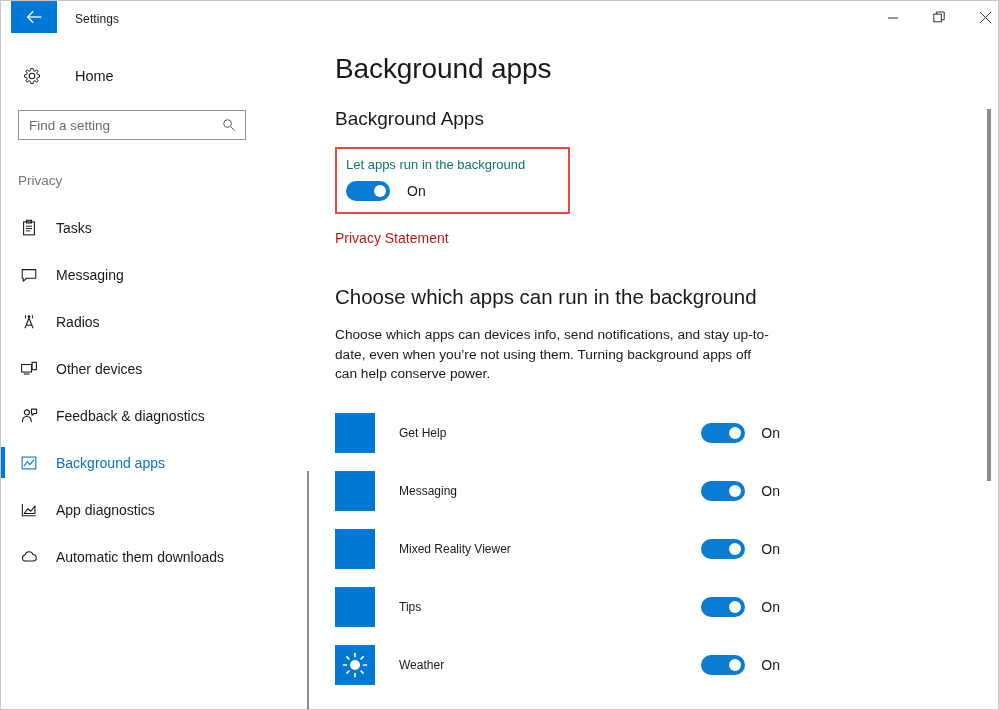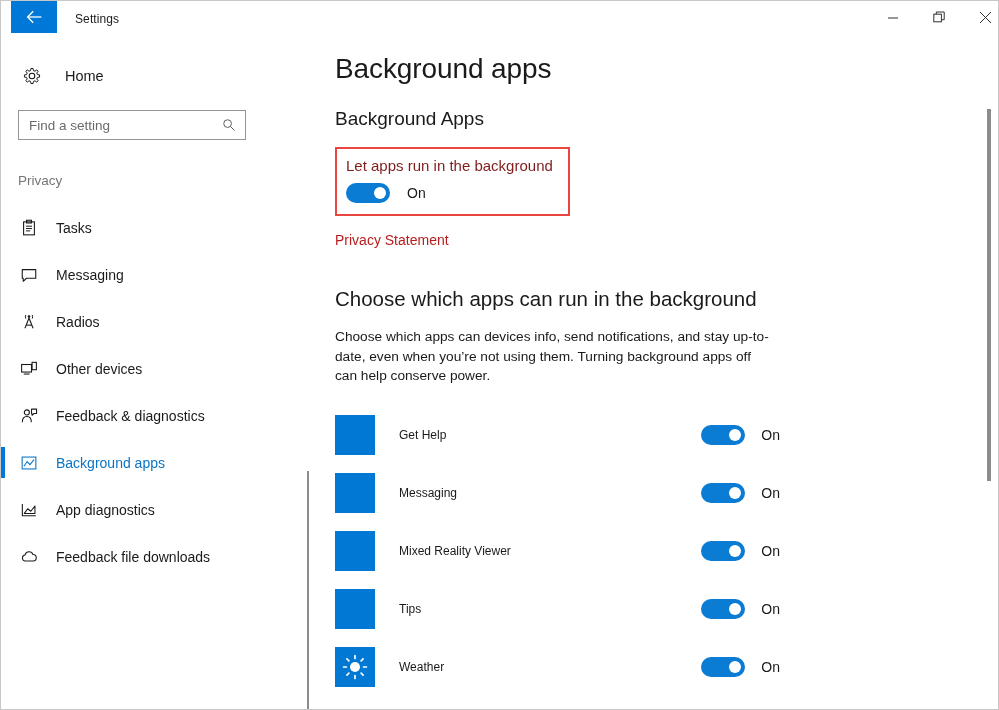--- a/index.html
+++ b/index.html
@@ -81,21 +81,21 @@
 
   .home-row {
     display: flex;
     align-items: center;
     height: 40px;
     margin-top: 20px;
     padding-left: 20px;
   }
   .home-row .ico { width: 22px; display:flex; align-items:center; justify-content:center; color:#1a1a1a; }
   .home-row .lbl {
-    margin-left: 22px;
+    margin-left: 32px;
     font-size: 14.5px;
     color: #1a1a1a;
     text-align: center;
   }
 
   .search-wrap {
     margin: 14px 0 0 17px;
     width: 228px;
     height: 30px;
     border: 1px solid #949494;
@@ -200,22 +200,22 @@
     color: #1a1a1a;
   }
 
   .master-box {
     margin-top: 17px;
     width: 235px;
     border: 2px solid #e8463f;
     padding: 8px 10px 11px 9px;
   }
   .master-box .cap {
-    font-size: 15px;
-    color: #7f1d1d;
+    font-size: 13px;
+    color: #0f766e;
   }
   .toggle-row {
     display: flex;
     align-items: center;
     margin-top: 9px;
   }
   .toggle {
     width: 44px;
     height: 20px;
     border-radius: 10px;
@@ -446,21 +446,21 @@
         </span>
         <span class="lbl">App diagnostics</span>
       </div>
 
       <div class="nav-item">
         <span class="ico">
           <svg width="18" height="18" viewBox="0 0 20 20">
             <path d="M5.4 14.4 A3.4 3.4 0 0 1 5.6 7.7 A4.6 4.6 0 0 1 14.4 7.3 A3.5 3.5 0 0 1 14.6 14.4 Z" fill="none" stroke="#1a1a1a" stroke-width="1.2" stroke-linejoin="round"></path>
           </svg>
         </span>
-        <span class="lbl">Feedback file downloads</span>
+        <span class="lbl">Automatic them downloads</span>
       </div>
 
     </div>
 
     <div class="sb-scroll"></div>
   </div>
 
   <div class="content">
 
     <div class="page-title">Background apps</div>

